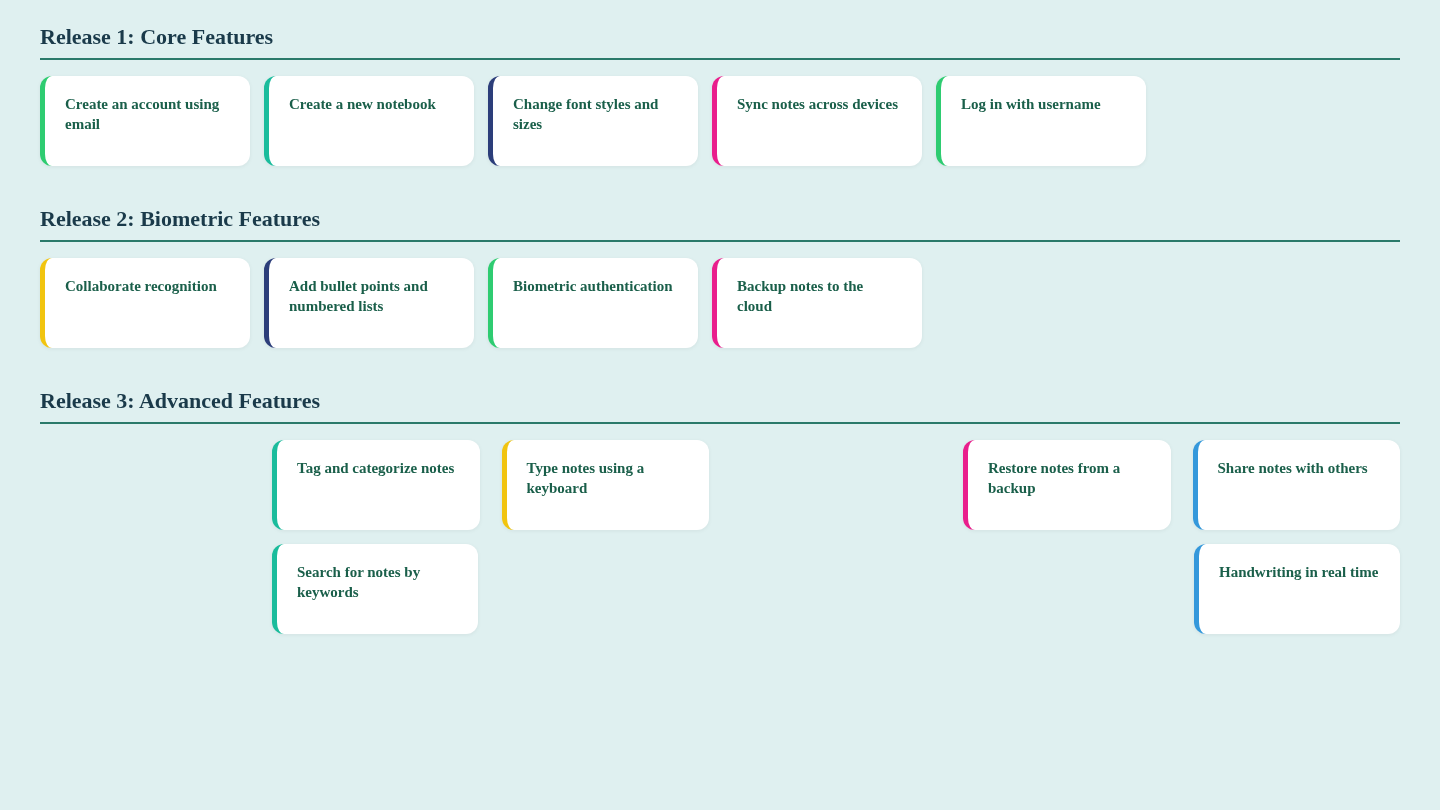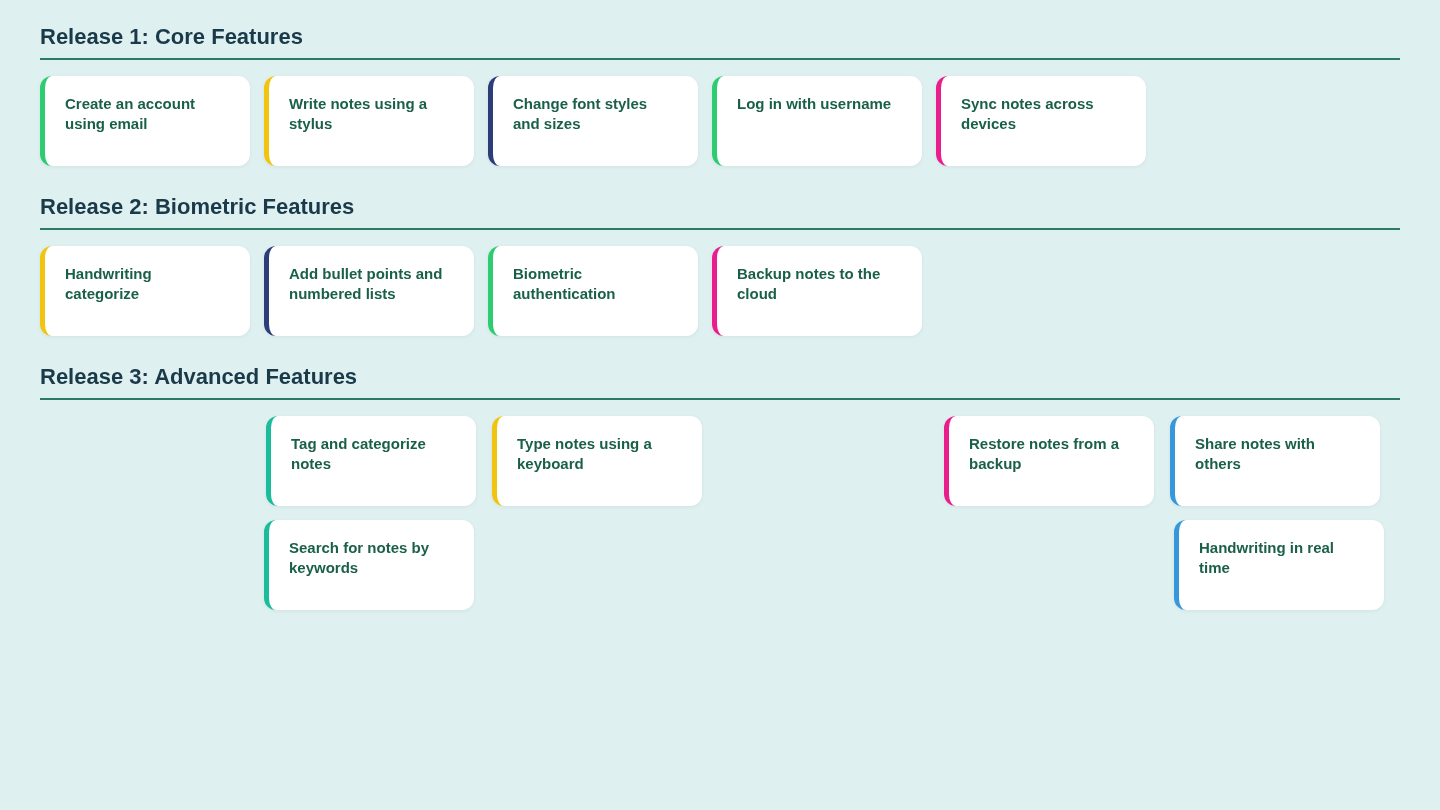--- a/index.html
+++ b/index.html
@@ -5,21 +5,22 @@
     * { box-sizing: border-box; margin: 0; padding: 0; }
 
     body {
       background-color: #dff0f0;
       font-family: 'Segoe UI', Arial, sans-serif;
       padding: 24px 40px;
       min-height: 810px;
     }
 
     .section {
-      margin-bottom: 28px;
+      margin-bottom: 40px;
+      font-family: Liberation Serif, serif;
     }
 
     .section-title {
       font-size: 22px;
       font-weight: 700;
       color: #1a3a4a;
       margin-bottom: 8px;
     }
 
     .section-divider {
@@ -65,72 +66,72 @@
 <body>
 
 <div id="app">
     <div class="section">
       <div class="section-title">Release 1: Core Features</div>
       <hr class="section-divider">
       <div class="cards-grid">
         <div class="card green">
           <span class="card-text">Create an account using email</span>
         </div>
-        <div class="card yellow">
-          <span class="card-text">Write notes using a stylus</span>
+        <div class="card teal">
+          <span class="card-text">Create a new notebook</span>
         </div>
         <div class="card navy">
           <span class="card-text">Change font styles and sizes</span>
         </div>
+        <div class="card pink">
+          <span class="card-text">Sync notes across devices</span>
+        </div>
         <div class="card green">
           <span class="card-text">Log in with username</span>
-        </div>
-        <div class="card pink">
-          <span class="card-text">Sync notes across devices</span>
         </div>
       </div>
     </div>
     <div class="section">
       <div class="section-title">Release 2: Biometric Features</div>
       <hr class="section-divider">
       <div class="cards-grid">
         <div class="card yellow">
-          <span class="card-text">Handwriting categorize</span>
+          <span class="card-text">Collaborate recognition</span>
         </div>
         <div class="card navy">
           <span class="card-text">Add bullet points and numbered lists</span>
         </div>
         <div class="card green">
           <span class="card-text">Biometric authentication</span>
         </div>
         <div class="card pink">
           <span class="card-text">Backup notes to the cloud</span>
         </div>
       </div>
     </div>
     <div class="section">
       <div class="section-title">Release 3: Advanced Features</div>
       <hr class="section-divider">
-      <div style="display: flex; gap: 16px; margin-bottom: 14px;">
+      <div style="display: flex; gap: 22px; margin-bottom: 14px;">
         <div style="width: 210px; min-width: 210px;"></div>
         <div class="card teal">
           <span class="card-text">Tag and categorize notes</span>
         </div>
         <div class="card yellow">
           <span class="card-text">Type notes using a keyboard</span>
         </div>
         <div style="width: 210px; min-width: 210px;"></div>
         <div class="card pink">
           <span class="card-text">Restore notes from a backup</span>
         </div>
         <div class="card blue">
           <span class="card-text">Share notes with others</span>
         </div>
       </div>
-      <div style="display: flex; gap: 14px;">
+      <div style="display: flex; gap: 22px;">
         <div style="width: 210px; min-width: 210px;"></div>
         <div class="card teal">
           <span class="card-text">Search for notes by keywords</span>
         </div>
         <div style="width: 672px; min-width: 672px;"></div>
         <div class="card blue">
           <span class="card-text">Handwriting in real time</span>
         </div>
       </div>
     </div>

